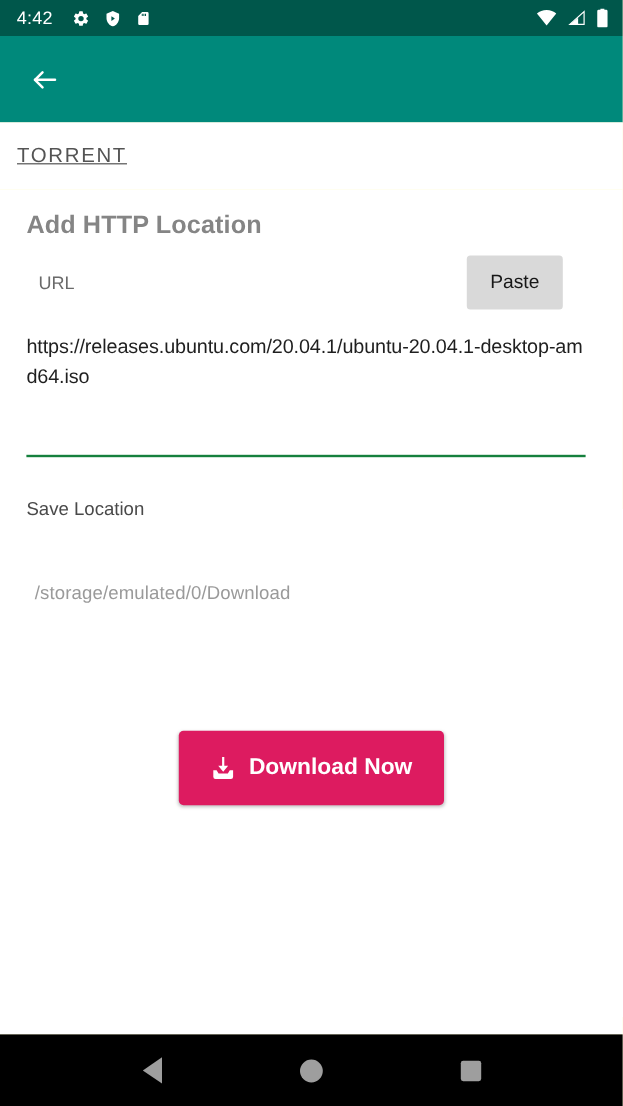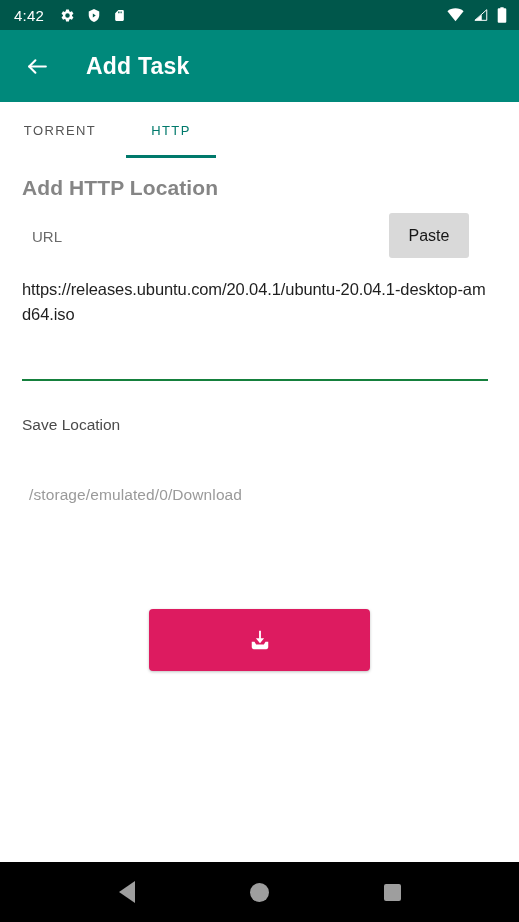--- a/index.html
+++ b/index.html
@@ -80,23 +80,24 @@
     display: flex;
     align-items: flex-start;
   }
   .tab {
     position: relative;
     height: 56px;
     display: flex;
     align-items: center;
     justify-content: center;
     cursor: pointer;
-    font-size: 13px;
+    font-size: 17px;
     letter-spacing: 1.4px;
     padding: 0 6px;
+    text-decoration: underline;
   }
   .tab-torrent { width: 120px; color: #545454; }
   .tab-http { width: 90px; margin-left: 6px; color: #00796B; }
   .tab-indicator {
     position: absolute;
     left: 0; right: 0; bottom: 0;
     height: 3px;
     background: #00796B;
   }
 
@@ -284,30 +285,25 @@
     </span>
   </div>
 
   <div class="app-bar">
     <span class="back-btn">
       <svg width="25" height="25" viewBox="0 0 24 24" fill="none" stroke="#ffffff" stroke-width="2" stroke-linecap="round" stroke-linejoin="round">
         <line x1="20" y1="12" x2="4" y2="12"></line>
         <polyline points="10,18 4,12 10,6"></polyline>
       </svg>
     </span>
-    <span class="app-title">Add Task</span>
   </div>
 
   <div class="tabs">
     <div class="tab tab-torrent">
       <span>TORRENT</span>
-    </div>
-    <div class="tab tab-http">
-      <span>HTTP</span>
-      <span class="tab-indicator"></span>
     </div>
   </div>
 
   <div class="content">
 
     <div class="section-heading">Add HTTP Location</div>
 
     <div class="url-label">URL</div>
 
     <button class="paste-btn">Paste</button>
@@ -322,20 +318,21 @@
 
     <div class="save-path">/storage/emulated/0/Download</div>
 
     <button class="download-btn">
       <span class="download-icon">
         <svg width="22" height="22" viewBox="0 0 24 24" fill="#ffffff">
           <path d="M11 2h2v8h3.5L12 15.5 7.5 10H11V2z"></path>
           <path d="M3 14h3l1.8 3h8.4l1.8-3h3v6a2 2 0 01-2 2H5a2 2 0 01-2-2v-6z"></path>
         </svg>
       </span>
+      <span>Download Now</span>
     </button>
 
   </div>
 
   <div class="nav-bar">
     <span class="nav-btn">
       <span class="nav-back"></span>
     </span>
     <span class="nav-btn">
       <span class="nav-home"></span>

